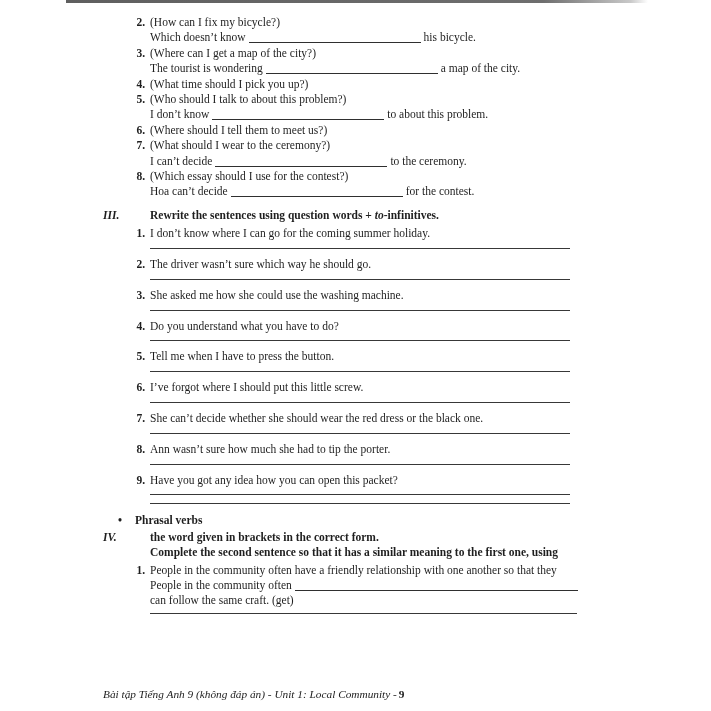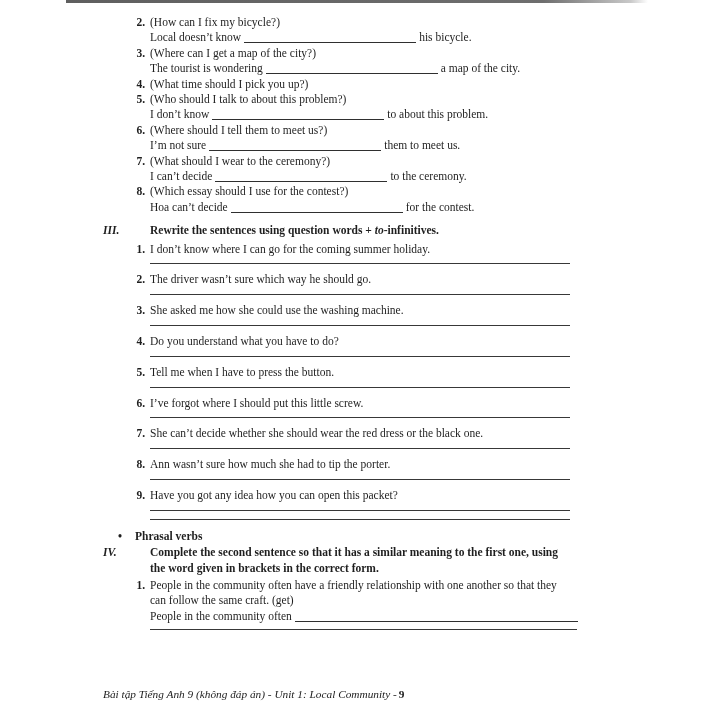--- a/index.html
+++ b/index.html
@@ -57,21 +57,21 @@
 <div class="content">
 
   <div>
 
     <div class="grid">
       <span class="num">2.</span>
       <span class="qtext">(How can I fix my bicycle?)</span>
     </div>
     <div class="grid">
       <span></span>
-      <span class="atext"><span>Local doesn’t know</span><span class="blank"></span><span>his bicycle.</span></span>
+      <span class="atext"><span>Which doesn’t know</span><span class="blank"></span><span>his bicycle.</span></span>
     </div>
 
     <div class="grid">
       <span class="num">3.</span>
       <span class="qtext">(Where can I get a map of the city?)</span>
     </div>
     <div class="grid">
       <span></span>
       <span class="atext"><span>The tourist is wondering</span><span class="blank"></span><span>a map of the city.</span></span>
     </div>
@@ -86,24 +86,20 @@
       <span class="qtext">(Who should I talk to about this problem?)</span>
     </div>
     <div class="grid">
       <span></span>
       <span class="atext"><span>I don’t know</span><span class="blank"></span><span>to about this problem.</span></span>
     </div>
 
     <div class="grid">
       <span class="num">6.</span>
       <span class="qtext">(Where should I tell them to meet us?)</span>
-    </div>
-    <div class="grid">
-      <span></span>
-      <span class="atext"><span>I’m not sure</span><span class="blank"></span><span>them to meet us.</span></span>
     </div>
 
     <div class="grid">
       <span class="num">7.</span>
       <span class="qtext">(What should I wear to the ceremony?)</span>
     </div>
     <div class="grid">
       <span></span>
       <span class="atext"><span>I can’t decide</span><span class="blank"></span><span>to the ceremony.</span></span>
     </div>
@@ -183,32 +179,32 @@
   </div>
 
   <div class="phrasal">
     <span class="bullet bold">•</span>
     <span class="bold">Phrasal verbs</span>
   </div>
 
   <div class="grid h4">
     <span class="num secnum">IV.</span>
     <span class="bold">
+      <div>the word given in brackets in the correct form.</div>
       <div>Complete the second sentence so that it has a similar meaning to the first one, using</div>
-      <div>the word given in brackets in the correct form.</div>
     </span>
   </div>
 
   <div class="item4">
     <div class="grid">
       <span class="num">1.</span>
       <span>
         <div>People in the community often have a friendly relationship with one another so that they</div>
+        <div><span>People in the community often</span><span class="blank long"></span></div>
         <div>can follow the same craft. (get)</div>
-        <div><span>People in the community often</span><span class="blank long"></span></div>
       </span>
     </div>
     <div class="rule-full"></div>
   </div>
 
 </div>
 
 <div class="footer">
   <span>Bài tập Tiếng Anh 9 (không đáp án) - Unit 1: Local Community -</span><span class="pg">9</span>
 </div>

